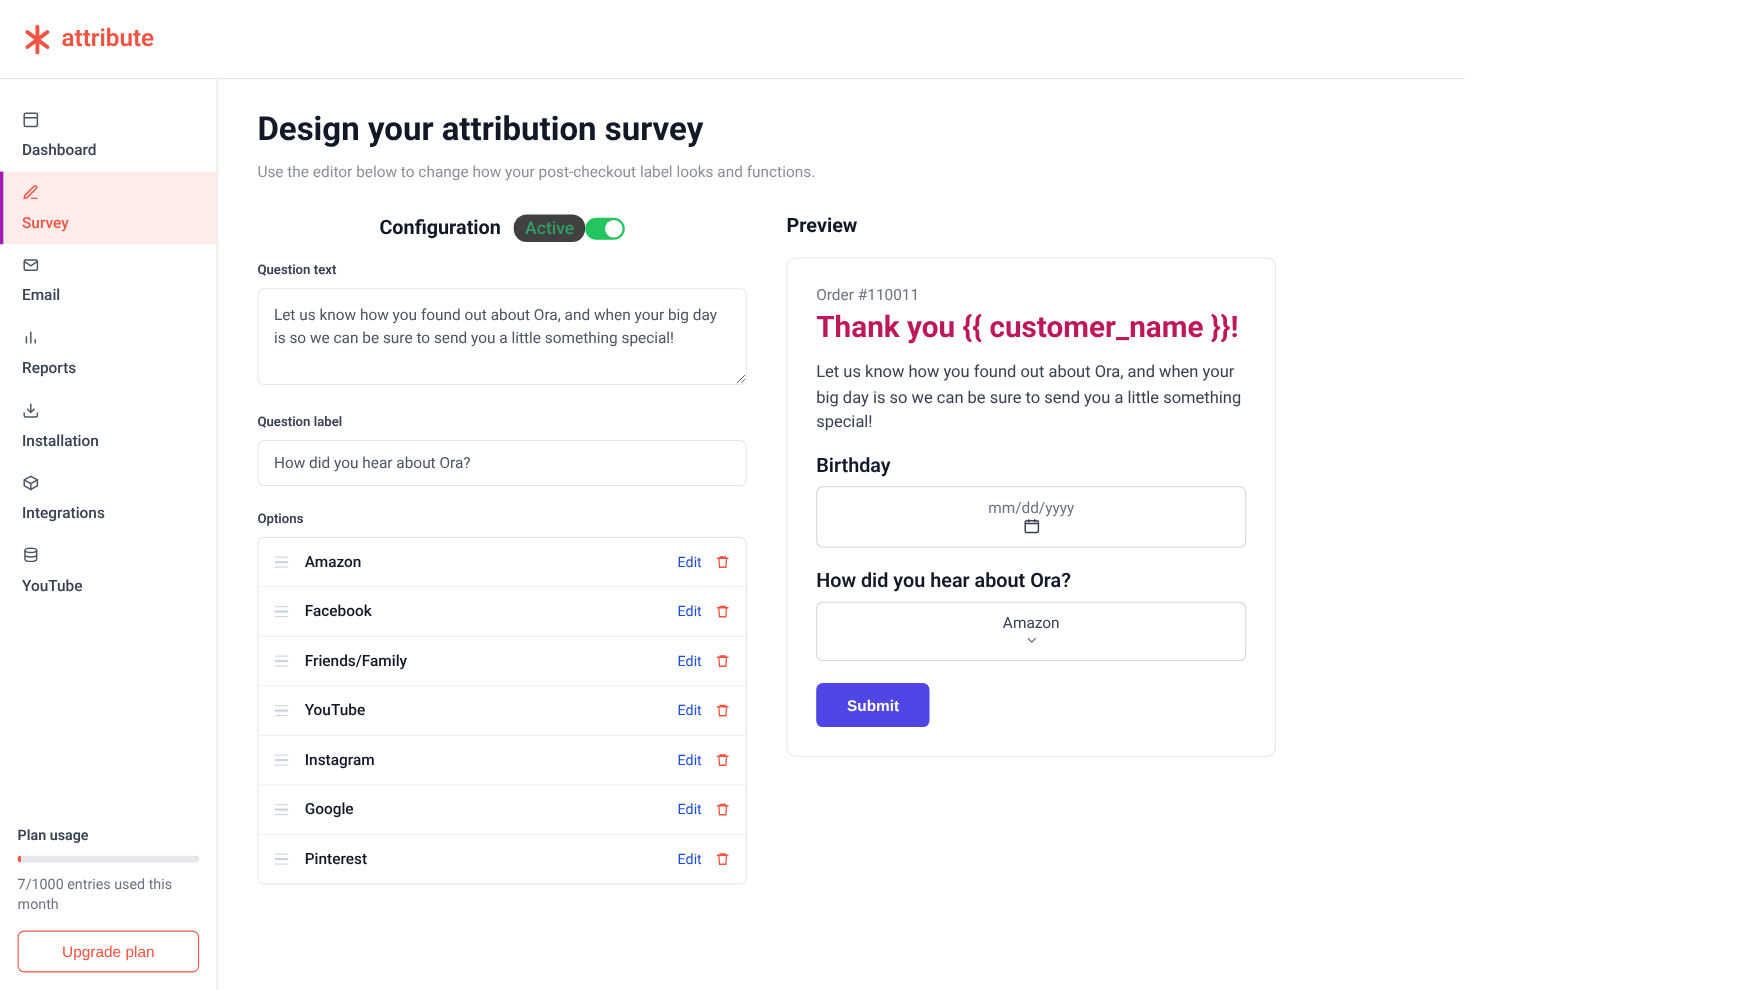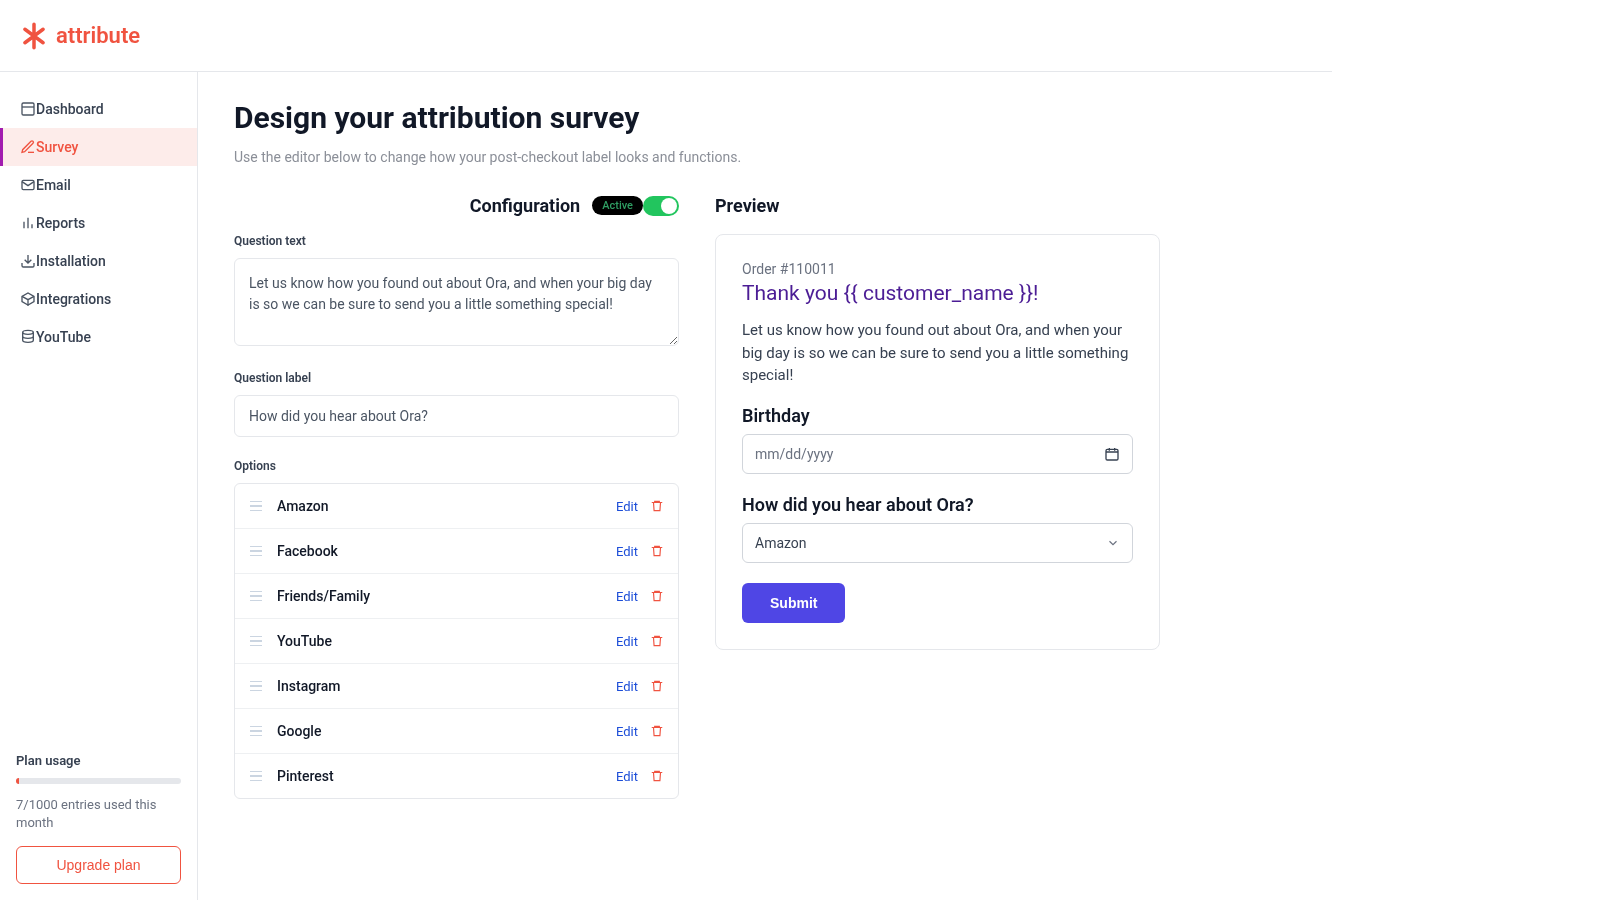--- a/index.html
+++ b/index.html
@@ -22,26 +22,27 @@
   .body { display: flex; flex: 1; min-height: 0; }
   .sidebar {
     width: 198px;
     border-right: 1px solid #e5e7eb;
     display: flex;
     flex-direction: column;
     padding-top: 18px;
   }
   .nav { flex: 1; }
   .nav-item {
-    display: flex; align-items: flex-end; 
+    display: flex; align-items: flex-start; gap: 12px;
     padding: 11px 18px 11px 20px;
     color: #374151;
     font-weight: 500;
     font-size: 14px;
     cursor: pointer;
+    flex-direction: column;
   }
   .nav-item.active {
     background: #fdecea;
     color: #f05340;
     border-left: 3px solid #a21caf;
     padding-left: 17px;
   }
   .nav-item.active .nav-icon { color: #f05340; }
   .nav-icon { width: 16px; height: 16px; color: #4b5563; }
   .plan {
@@ -66,27 +67,27 @@
   }
   .main {
     flex: 1;
     padding: 28px 36px 0 36px;
     overflow: hidden;
   }
   .page-title { font-size: 30px; font-weight: 700; margin-bottom: 14px; color: #111827; }
   .page-sub { color: #8b8f98; font-size: 14px; margin-bottom: 30px; }
   .columns { display: flex; gap: 36px; align-items: flex-start; }
   .config { width: 445px; }
-  .config-head { display: flex; align-items: center; justify-content: flex-end; margin-bottom: 18px; }
+  .config-head { display: flex; align-items: center; justify-content: center; margin-bottom: 18px; }
   .config-title-wrap { display: flex; align-items: center; gap: 12px; }
   .config-title { font-size: 18px; font-weight: 700; }
   .status-pill {
-    background: #000000;
+    background: #404040;
     color: #2f9e63;
-    font-size: 11px;
+    font-size: 16px;
     font-weight: 500;
     padding: 3px 10px;
     border-radius: 12px;
   }
   .toggle {
     width: 36px; height: 20px; background: #22c55e; border-radius: 10px; position: relative; cursor: pointer;
   }
   .toggle::after {
     content: ""; position: absolute; right: 2px; top: 2px; width: 16px; height: 16px; background: #fff; border-radius: 50%;
   }
@@ -108,27 +109,27 @@
   .drag-line { width:12px; height:1.5px; background:#cbd5e1;}
   .option-name { flex: 1; font-weight: 500; color: #111827; }
   .edit-link { color: #1d4ed8; font-size: 13px; margin-right: 12px; cursor:pointer; }
   .trash-icon { width: 14px; height: 14px; color: #f05340; cursor:pointer;}
   .preview { width: 445px; }
   .preview-title { font-size: 18px; font-weight: 700; margin-bottom: 18px; }
   .preview-card {
     border: 1px solid #e5e7eb; border-radius: 8px; padding: 26px;
   }
   .order-no { color: #6b7280; font-size: 14px; margin-bottom: 4px; }
-  .thanks { font-size: 21px; color: #4c1d95; margin-bottom: 14px; font-weight: 400;}
+  .thanks { font-size: 27px; color: #be185d; margin-bottom: 14px; font-weight: 700;}
   .preview-text { color: #374151; font-size: 15px; line-height: 1.5; margin-bottom: 18px; }
   .preview-label { font-size: 18px; font-weight: 600; margin-bottom: 8px; }
   .date-input, .select-box {
     width: 100%; border: 1px solid #d1d5db; border-radius: 6px; padding: 11px 12px; font-size: 14px;
     color: #6b7280; display: flex; align-items: center; justify-content: space-between; margin-bottom: 20px;
-    font-family: inherit; background:#fff;
+    font-family: inherit; background:#fff;flex-direction:column;
   }
   .select-box { color: #374151; cursor:pointer;}
   .submit-btn {
     background: #4f46e5; color: #fff; border: none; border-radius: 6px;
     padding: 12px 28px; font-size: 14px; font-weight: 600; cursor:pointer;
   }
   .cal-icon { width:16px; height:16px; color:#374151; }
   .chev-icon { width:14px; height:14px; color:#6b7280; }
 </style>
 </head>

